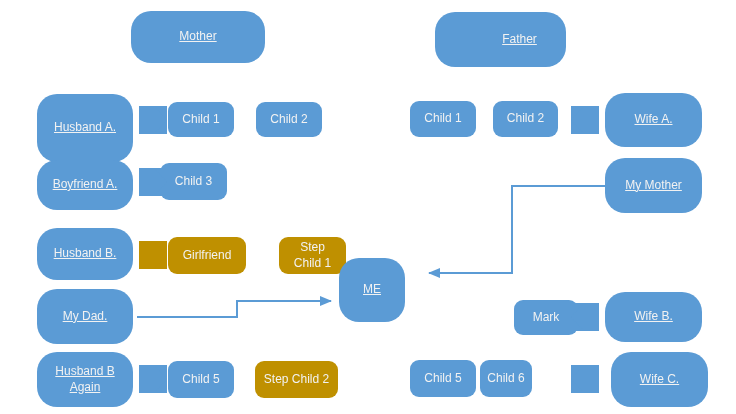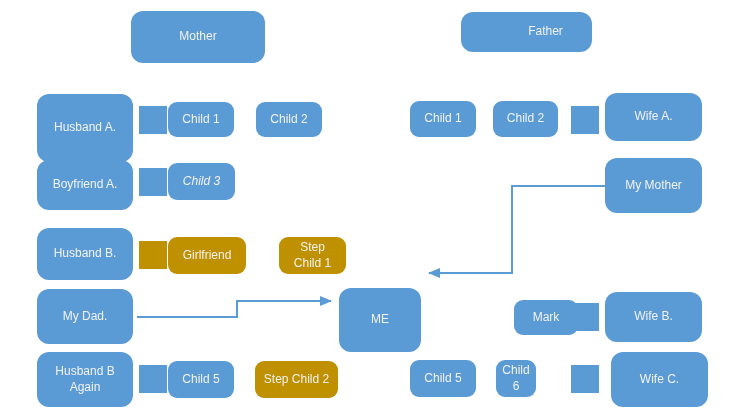--- a/index.html
+++ b/index.html
@@ -15,62 +15,62 @@
     display:flex;align-items:center;justify-content:center;
     text-align:center;
     color:#F2F2F2;
     font-size:12px;
     line-height:1.3;
     box-sizing:border-box;
     padding:2px 6px;
   }
   .blue{--c:#5B9BD5;background:#5B9BD5;}
   .gold{--c:#BF9000;background:#BF9000;}
-  .r-lg{border-radius:12px;}
+  .r-lg{border-radius:20px;text-decoration:underline;}
   .r-sm{border-radius:9px;}
   .barrow{position:absolute;width:28px;height:28px;}
   .barrow .tail{position:absolute;top:8px;width:16px;height:12px;background:var(--c);}
   .barrow .head{position:absolute;top:0;width:0;height:0;}
   .barrow.right .tail{left:0;}
   .barrow.right .head{right:0;border-top:14px solid transparent;border-bottom:14px solid transparent;border-left:13px solid var(--c);}
   .barrow.left .tail{right:0;}
   .barrow.left .head{left:0;border-top:14px solid transparent;border-bottom:14px solid transparent;border-right:13px solid var(--c);}
   .connector-layer{position:absolute;left:0;top:0;pointer-events:none;}
 </style>
 </head>
 <body>
 
 <div class="canvas">
 
   <div class="node blue r-lg" style="left:131px;top:11px;width:134px;height:52px;">Mother</div>
-  <div class="node blue r-lg" style="left:461px;top:12px;width:131px;height:40px;padding-left:44px;">Father</div>
+  <div class="node blue r-lg" style="left:435px;top:12px;width:131px;height:55px;padding-left:44px;">Father</div>
 
   <div class="node blue r-lg" style="left:37px;top:94px;width:96px;height:68px;">Husband A.</div>
   <div class="node blue r-lg" style="left:37px;top:160px;width:96px;height:50px;">Boyfriend A.</div>
   <div class="node blue r-lg" style="left:37px;top:228px;width:96px;height:52px;">Husband B.</div>
   <div class="node blue r-lg" style="left:37px;top:289px;width:96px;height:55px;">My Dad.</div>
   <div class="node blue r-lg" style="left:37px;top:352px;width:96px;height:55px;">Husband B Again</div>
 
   <div class="node blue r-sm" style="left:168px;top:102px;width:66px;height:35px;">Child 1</div>
   <div class="node blue r-sm" style="left:256px;top:102px;width:66px;height:35px;">Child 2</div>
-  <div class="node blue r-sm" style="left:168px;top:163px;width:67px;height:37px;font-style:italic;">Child 3</div>
+  <div class="node blue r-sm" style="left:160px;top:163px;width:67px;height:37px;">Child 3</div>
   <div class="node gold r-sm" style="left:168px;top:237px;width:78px;height:37px;">Girlfriend</div>
   <div class="node gold r-sm" style="left:255px;top:237px;width:67px;height:37px;margin-left:24px;">Step Child 1</div>
   <div class="node blue r-sm" style="left:168px;top:361px;width:66px;height:37px;">Child 5</div>
   <div class="node gold r-sm" style="left:255px;top:361px;width:83px;height:37px;">Step Child 2</div>
 
-  <div class="node blue r-lg" style="left:339px;top:258px;width:82px;height:64px;margin-top:30px;">ME</div>
+  <div class="node blue r-lg" style="left:339px;top:258px;width:66px;height:64px;">ME</div>
 
   <div class="node blue r-sm" style="left:410px;top:101px;width:66px;height:36px;">Child 1</div>
   <div class="node blue r-sm" style="left:493px;top:101px;width:65px;height:36px;">Child 2</div>
   <div class="node blue r-sm" style="left:492px;top:300px;width:64px;height:35px;margin-left:22px;">Mark</div>
   <div class="node blue r-sm" style="left:410px;top:360px;width:66px;height:37px;">Child 5</div>
-  <div class="node blue r-sm" style="left:496px;top:360px;width:40px;height:37px;">Child 6</div>
+  <div class="node blue r-sm" style="left:480px;top:360px;width:52px;height:37px;">Child 6</div>
 
-  <div class="node blue r-lg" style="left:605px;top:93px;width:97px;height:48px;">Wife A.</div>
+  <div class="node blue r-lg" style="left:605px;top:93px;width:97px;height:54px;">Wife A.</div>
   <div class="node blue r-lg" style="left:605px;top:292px;width:97px;height:50px;">Wife B.</div>
   <div class="node blue r-lg" style="left:605px;top:158px;width:97px;height:55px;">My Mother</div>
   <div class="node blue r-lg" style="left:605px;top:352px;width:97px;height:55px;margin-left:6px;">Wife C.</div>
 
   <div class="barrow right blue" style="left:139px;top:106px;">
       <div class="tail"></div>
       <div class="head"></div>
     </div>
   <div class="barrow right blue" style="left:139px;top:168px;">
       <div class="tail"></div>

